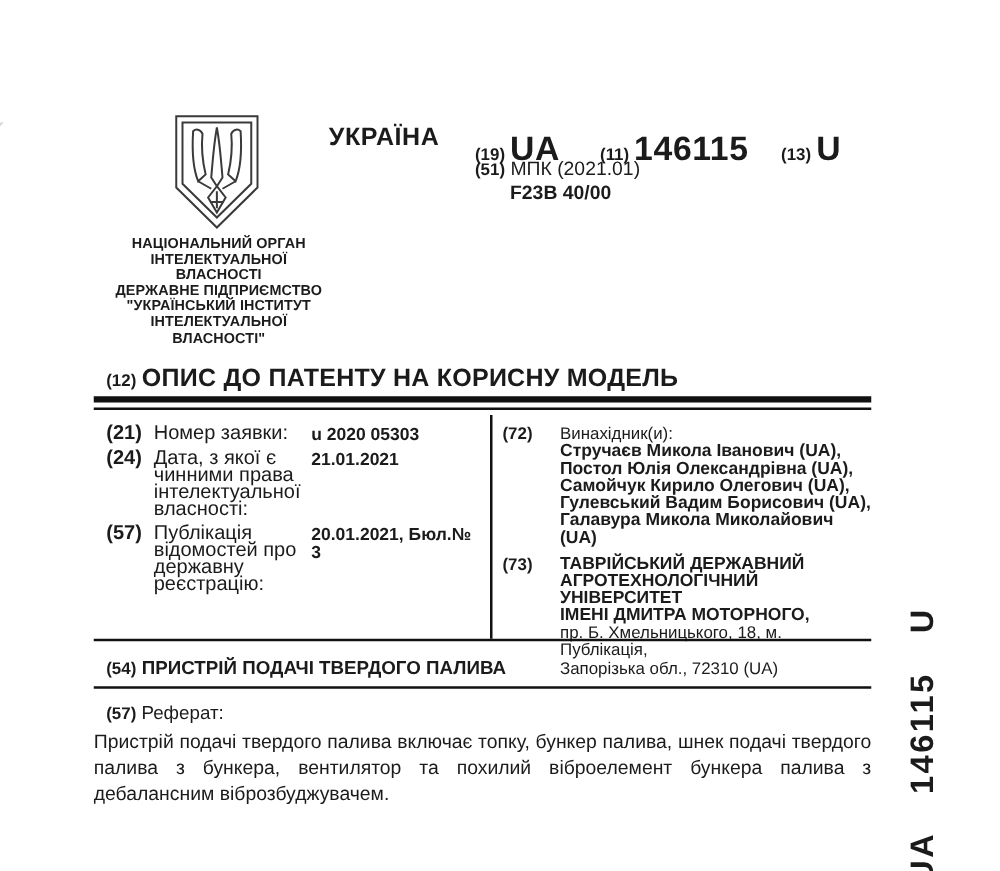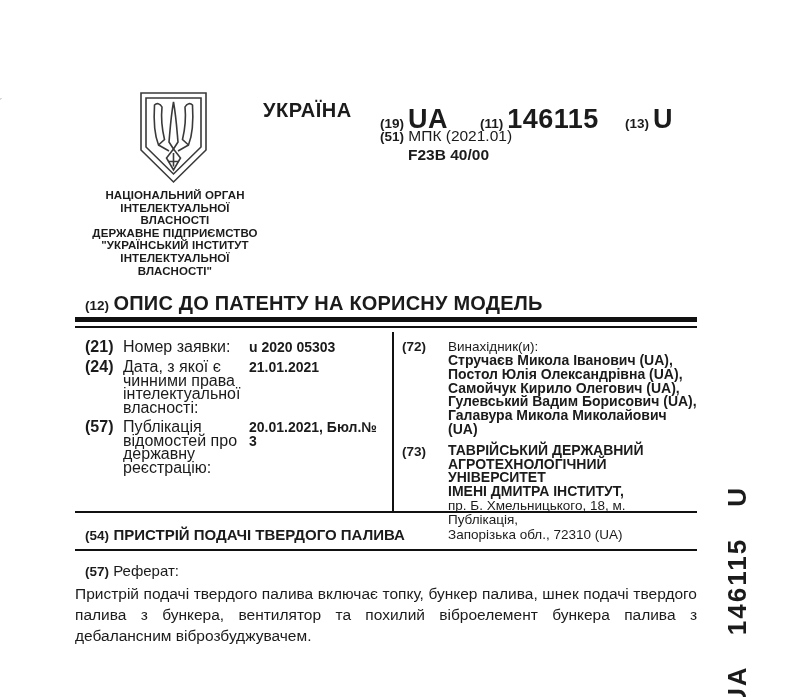--- a/index.html
+++ b/index.html
@@ -159,21 +159,21 @@
           <div class="nm">Самойчук Кирило Олегович (UA),</div>
           <div class="nm">Гулевський Вадим Борисович (UA),</div>
           <div class="nm">Галавура Микола Миколайович (UA)</div>
         </div>
       </div>
       <div class="rrow" style="margin-top:7px;">
         <span class="rcode">(73)</span>
         <div class="rbody">
           <div class="ow">ТАВРІЙСЬКИЙ ДЕРЖАВНИЙ</div>
           <div class="ow">АГРОТЕХНОЛОГІЧНИЙ УНІВЕРСИТЕТ</div>
-          <div class="ow">ІМЕНІ ДМИТРА ІНСТИТУТ,</div>
+          <div class="ow">ІМЕНІ ДМИТРА МОТОРНОГО,</div>
           <div class="ad">пр. Б. Хмельницького, 18, м. Публікація,</div>
           <div class="ad">Запорізька обл., 72310 (UA)</div>
         </div>
       </div>
     </div>
   </div>
 
   <div class="abs rule rule-table-bottom"></div>
 
   <div class="abs sec54">

